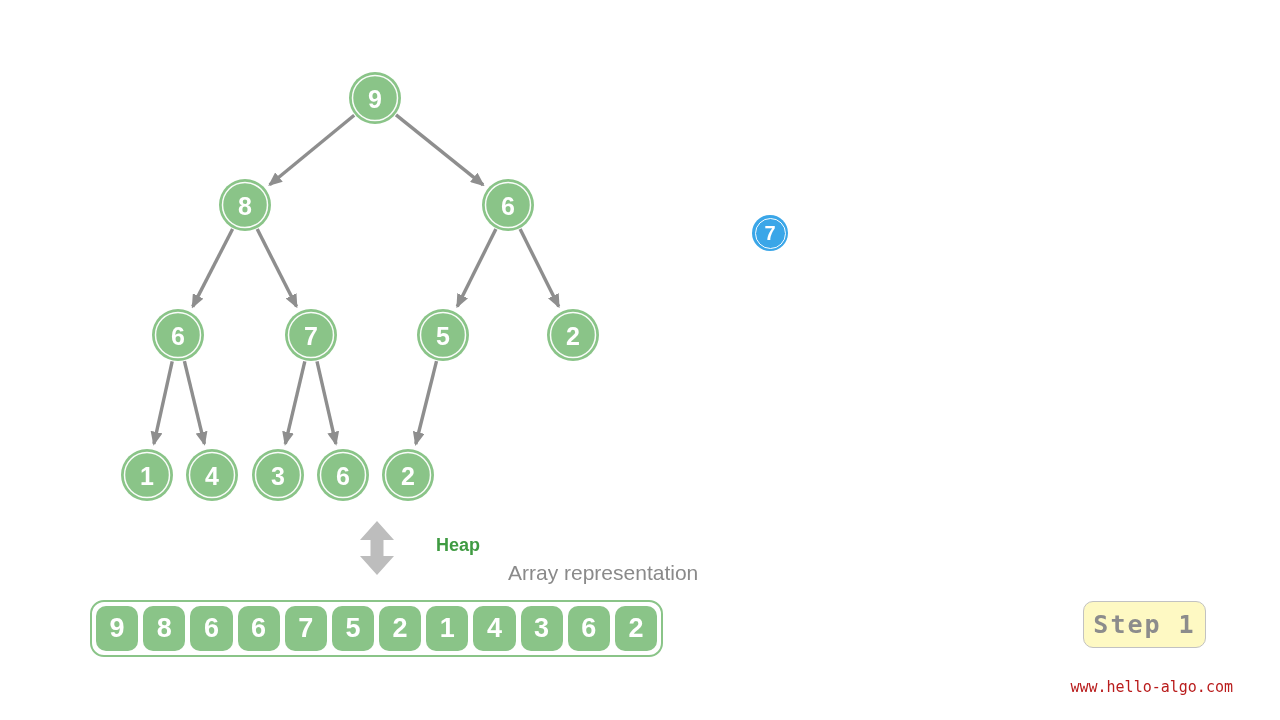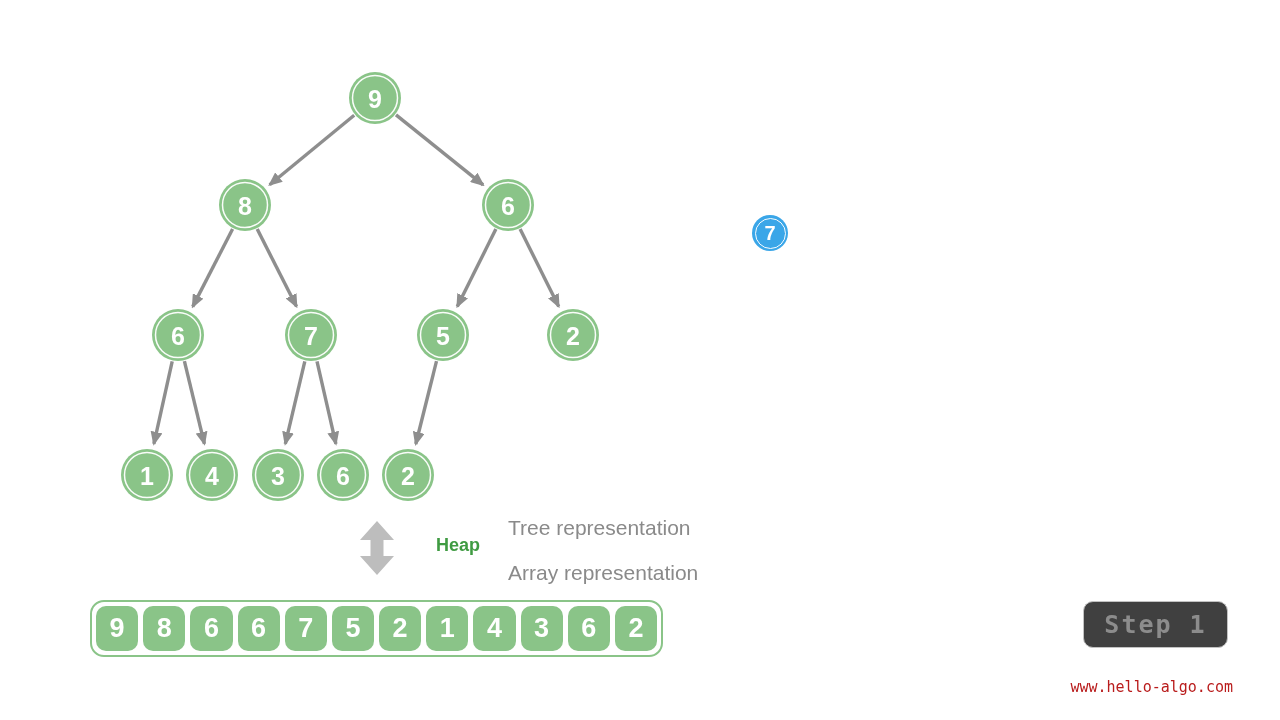--- a/index.html
+++ b/index.html
@@ -61,22 +61,22 @@
     padding: 4px; display: flex; gap: 5px;
   }
   .array-cell {
     flex: 1 1 0; border-radius: 10px; background: var(--node-green);
     display: flex; align-items: center; justify-content: center;
     color: #fff; font-size: 27px; font-weight: 700;
   }
 
   
   .step-button {
-    position: absolute; left: 1083px; top: 601px; width: 145px; height: 47px;
-    border: 1.5px solid #c2c2c2; border-radius: 10px; background: #404040;
+    position: absolute; left: 1083px; top: 601px; width: 123px; height: 47px;
+    border: 1.5px solid #c2c2c2; border-radius: 10px; background: #fef9c3;
     display: flex; align-items: center; justify-content: center;
     font-family: "DejaVu Sans Mono", monospace; font-weight: 700;
     font-size: 25px; letter-spacing: 2px; color: #8c8c8c; cursor: default;
   }
 
   
   .watermark {
     position: absolute; right: 47px; top: 678px;
     font-family: "DejaVu Sans Mono", monospace; font-size: 15px; color: #b91c1c;
     white-space: nowrap;
@@ -174,21 +174,20 @@
     <span class="badge">
       <span>7</span>
     </span>
   </div>
 
   <svg class="updown-icon" width="38" height="58" viewBox="0 0 38 58">
     <path d="M19,2 L36,21 L25.5,21 L25.5,37 L36,37 L19,56 L2,37 L12.5,37 L12.5,21 L2,21 Z" fill="#bdbdbd"></path>
   </svg>
 
   <div class="heap-label">Heap</div>
-  <div class="repr-label repr-tree">Tree representation</div>
   <div class="repr-label repr-array">Array representation</div>
 
   <div class="array-box" id="array-cells">
       <div class="array-cell">9</div>
       <div class="array-cell">8</div>
       <div class="array-cell">6</div>
       <div class="array-cell">6</div>
       <div class="array-cell">7</div>
       <div class="array-cell">5</div>
       <div class="array-cell">2</div>

